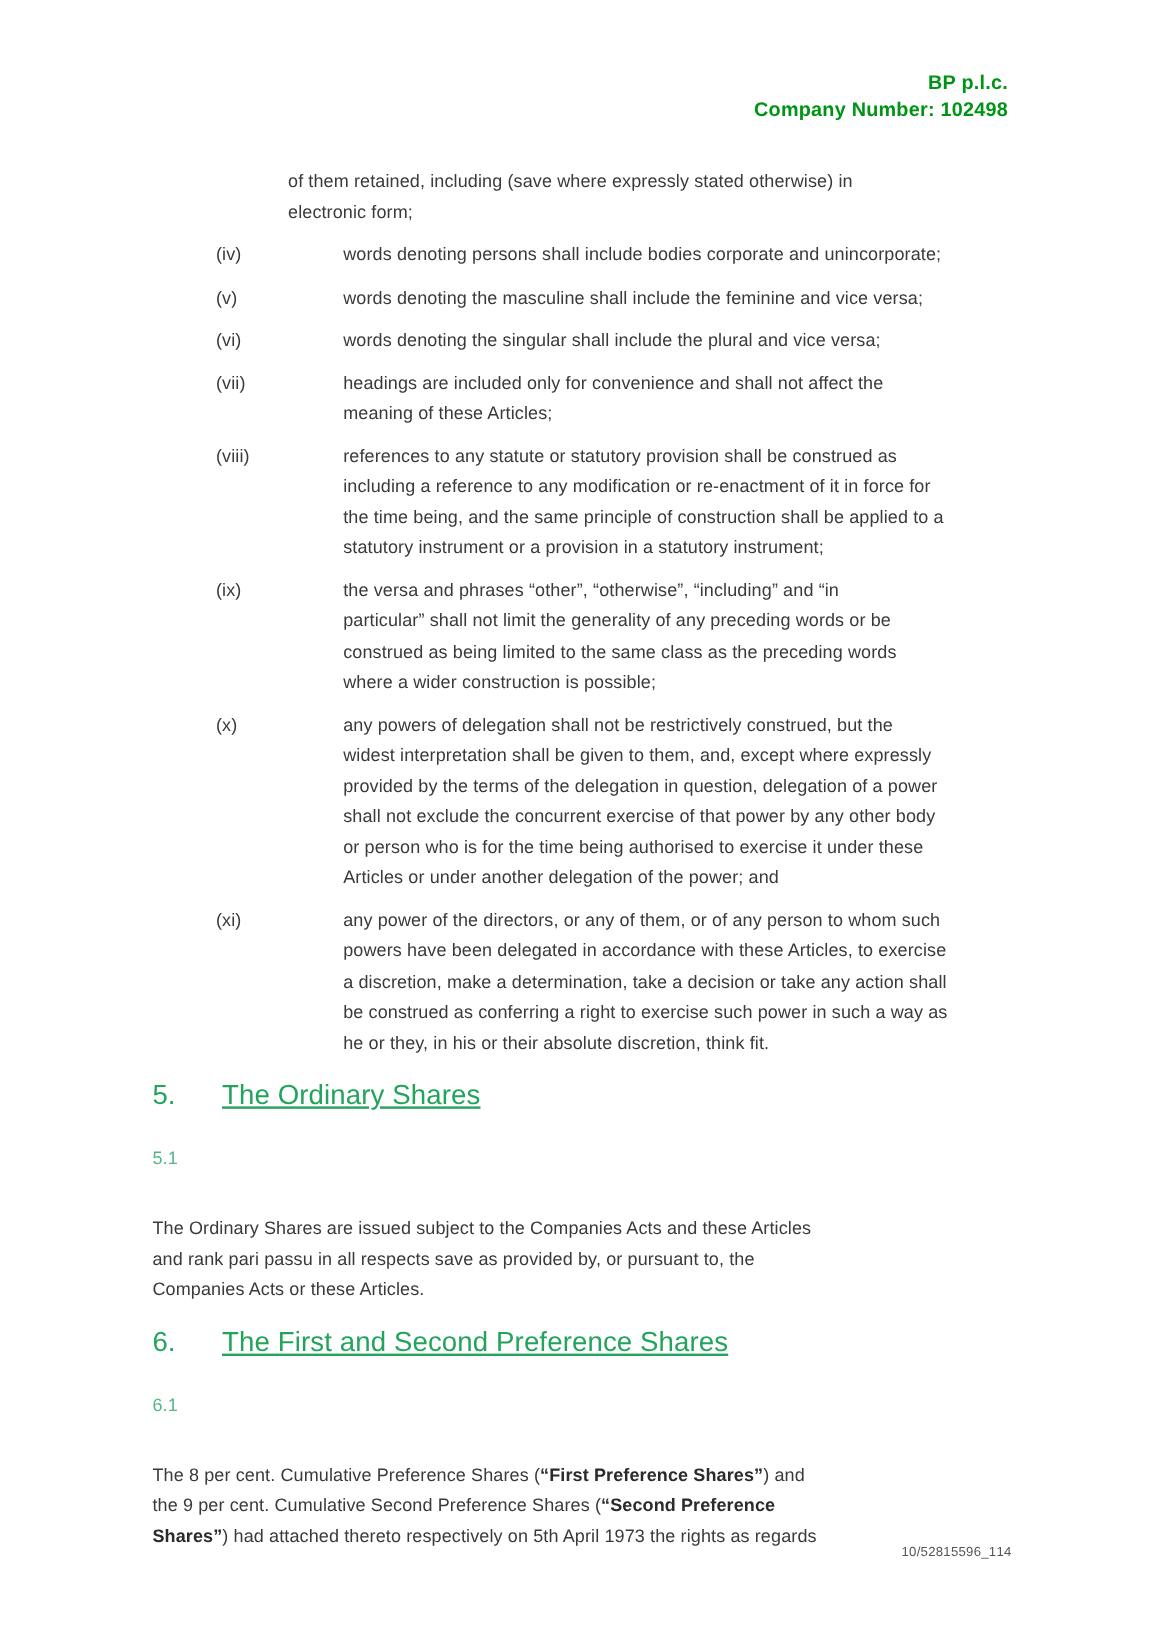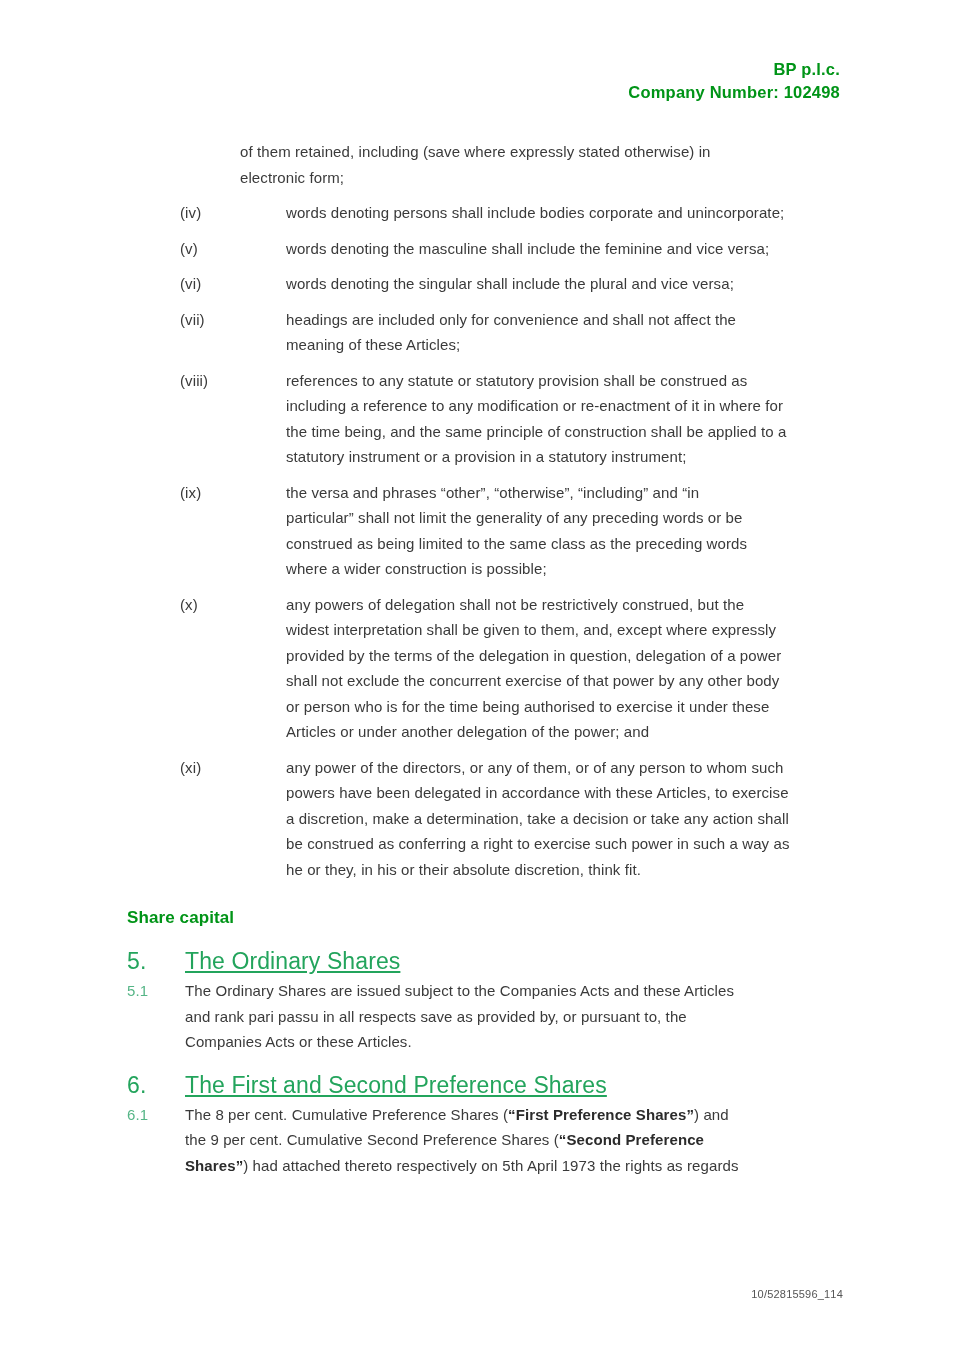--- a/index.html
+++ b/index.html
@@ -39,21 +39,21 @@
     font-size:17px;font-weight:bold;line-height:27px;
     color:var(--green-dark);
   }
   .sec-head{
     margin-top:15px;
     font-size:23px;line-height:31px;
     color:var(--green-medium);
     text-decoration:underline;
   }
   .sec-num{display:inline-block;width:58px;}
-  .clause{display:flex;margin-top:1px;}
+  .clause{display:flex;margin-top:25px;flex-direction:column;}
   .clause-num{flex:0 0 58px;color:var(--green-light);}
   .clause-text{flex:1;}
   .b{font-weight:bold;color:#2b2b2b;}
   .doc-footer{
     position:absolute;left:121px;right:122px;top:1288px;
     display:flex;justify-content:flex-end;
     font-size:11px;color:#555555;letter-spacing:0.2px;
   }
 </style>
 </head>
@@ -99,21 +99,21 @@
       <div class="def-text">
           <div>headings are included only for convenience and shall not affect the</div>
           <div>meaning of these Articles;</div>
         </div>
     </div>
 
     <div class="def-item">
       <span class="def-label">(viii)</span>
       <div class="def-text">
           <div>references to any statute or statutory provision shall be construed as</div>
-          <div>including a reference to any modification or re-enactment of it in where for</div>
+          <div>including a reference to any modification or re-enactment of it in force for</div>
           <div>the time being, and the same principle of construction shall be applied to a</div>
           <div>statutory instrument or a provision in a statutory instrument;</div>
         </div>
     </div>
 
     <div class="def-item">
       <span class="def-label">(ix)</span>
       <div class="def-text">
           <div>the versa and phrases “other”, “otherwise”, “including” and “in</div>
           <div>particular” shall not limit the generality of any preceding words or be</div>
@@ -138,21 +138,20 @@
       <span class="def-label">(xi)</span>
       <div class="def-text">
           <div>any power of the directors, or any of them, or of any person to whom such</div>
           <div>powers have been delegated in accordance with these Articles, to exercise</div>
           <div>a discretion, make a determination, take a decision or take any action shall</div>
           <div>be construed as conferring a right to exercise such power in such a way as</div>
           <div>he or they, in his or their absolute discretion, think fit.</div>
         </div>
     </div>
 
-    <div class="share-capital">Share capital</div>
 
     <div class="sec-head">
       <span class="sec-num">5.</span><span>The Ordinary Shares</span>
     </div>
 
     <div class="clause">
       <span class="clause-num">5.1</span>
       <div class="clause-text">
           <div>The Ordinary Shares are issued subject to the Companies Acts and these Articles</div>
           <div>and rank pari passu in all respects save as provided by, or pursuant to, the</div>

